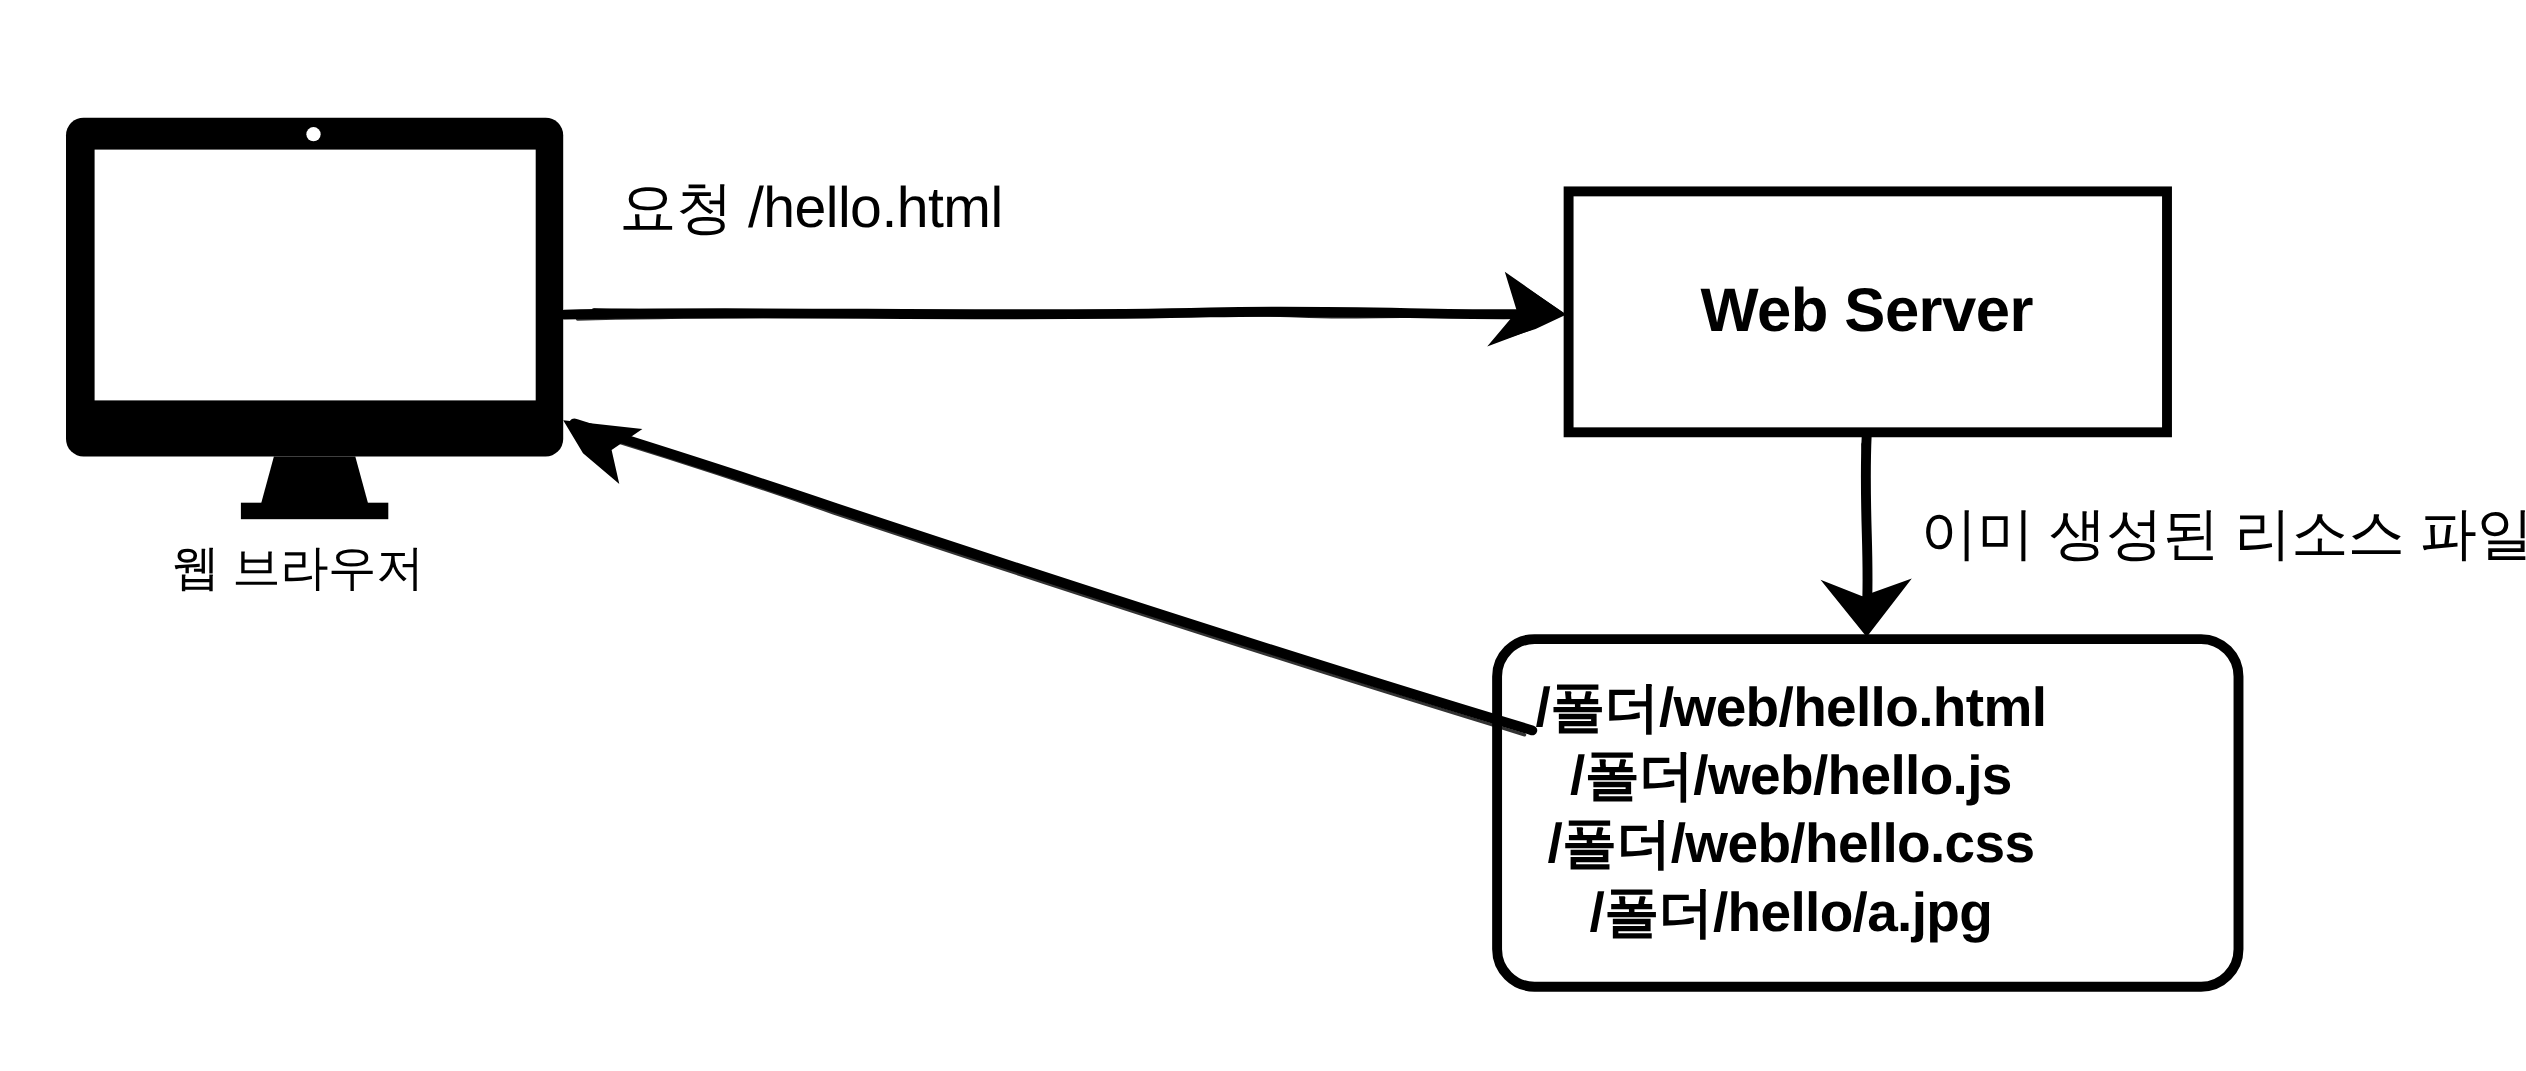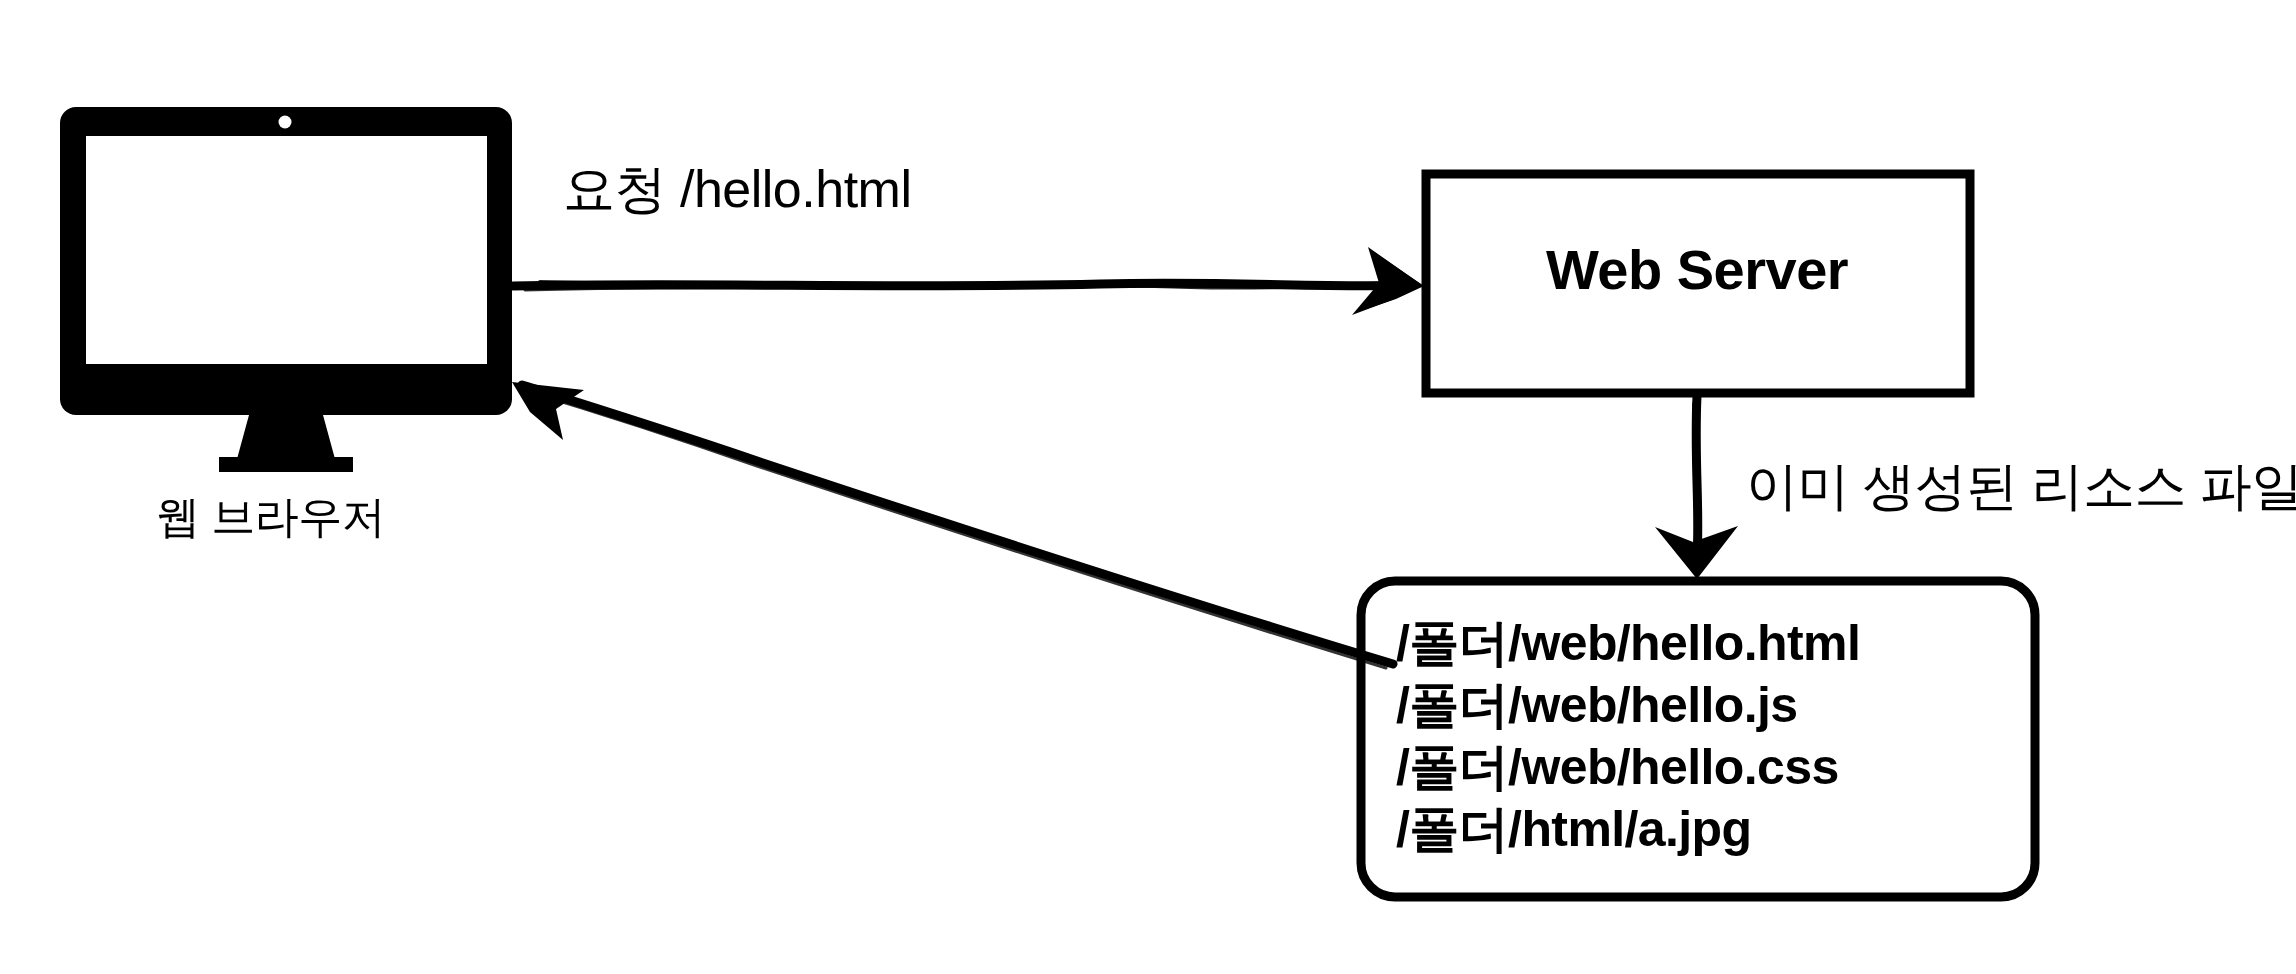--- a/index.html
+++ b/index.html
@@ -39,21 +39,21 @@
   }
   #browser-label {
     left: 156px;
     top: 495px;
     font-size: 44px;
     font-weight: 400;
     letter-spacing: -0.5px;
   }
   #server-label {
     left: 1423px;
-    top: 242px;
+    top: 254px;
     width: 548px;
     text-align: center;
     font-size: 56px;
     font-weight: 700;
     letter-spacing: -0.5px;
   }
   #resource-note-label {
     left: 1746px;
     top: 460px;
     font-size: 52px;
@@ -67,20 +67,21 @@
     font-size: 50px;
     font-weight: 700;
     letter-spacing: -0.6px;
     color: #000000;
   }
   #file-list .file-line {
     display: block;
     height: 62px;
     line-height: 62px;
     white-space: nowrap;
+    text-align: center;
   }
 </style>
 </head>
 <body>
 
 <div id="canvas">
 
   <svg class="svg-layer" viewBox="0 0 2296 974" xmlns="http://www.w3.org/2000/svg">
 
     <g>
@@ -142,16 +143,16 @@
   <div class="txt" id="browser-label">웹 브라우저</div>
 
   <div class="txt" id="server-label">Web Server</div>
 
   <div class="txt" id="resource-note-label">이미 생성된 리소스 파일</div>
 
   <div id="file-list">
     <span class="file-line">/폴더/web/hello.html</span>
     <span class="file-line">/폴더/web/hello.js</span>
     <span class="file-line">/폴더/web/hello.css</span>
-    <span class="file-line">/폴더/html/a.jpg</span>
+    <span class="file-line">/폴더/hello/a.jpg</span>
   </div>
 
 </div>
 
 </body></html>

